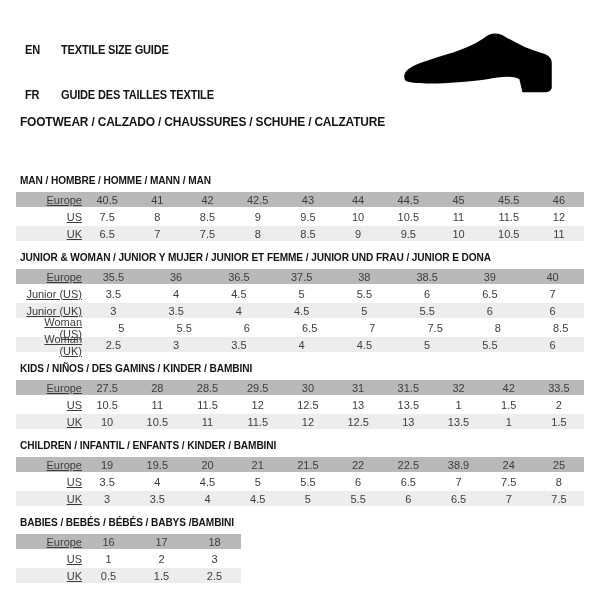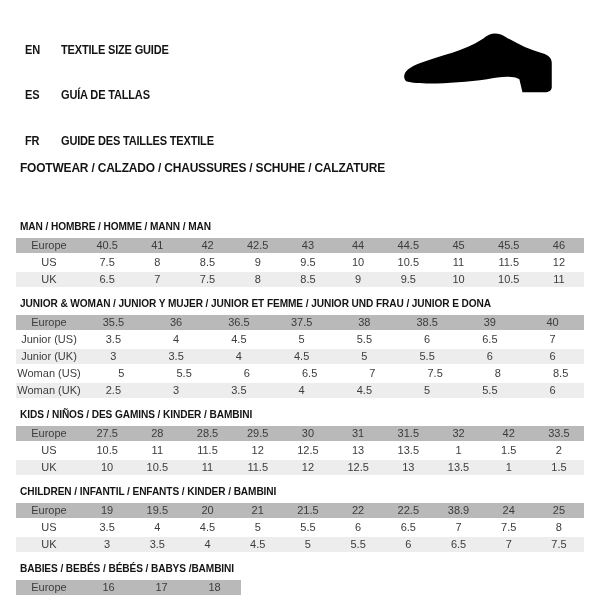--- a/index.html
+++ b/index.html
@@ -35,37 +35,33 @@
     letter-spacing:-0.1px; color:#141414;
   }
   .size-table { width:568px; margin-left:16px; }
   .size-table.narrow { width:225px; }
   .trow {
     display:flex; height:15px; margin-bottom:2px; align-items:center;
     font-size:11px; color:#3c3c3c; background:#ffffff;
   }
   .trow.head { background:#b9b9b9; color:#333; }
   .trow.alt  { background:#ededed; }
-  .lcell { width:66px; flex:none; text-align:center; }
+  .lcell { width:66px; flex:none; padding-left:6px; text-align:right;text-decoration:underline; }
   .dcell { flex:1 1 0; text-align:center; }
   .narrow .dcell { flex:none; width:53px; }
 </style>
 </head>
 <body>
 
 <div class="page">
 
   <div class="lang-list">
     <div class="lang-row">
       <span class="lang-code condensed">EN</span>
       <span class="lang-text condensed">TEXTILE SIZE GUIDE</span>
-    </div>
-    <div class="lang-row">
-      <span class="lang-code condensed">ES</span>
-      <span class="lang-text condensed">GUÍA DE TALLAS</span>
     </div>
     <div class="lang-row">
       <span class="lang-code condensed">FR</span>
       <span class="lang-text condensed">GUIDE DES TAILLES TEXTILE</span>
     </div>
   </div>
 
   <div class="category-heading condensed">FOOTWEAR / CALZADO / CHAUSSURES / SCHUHE / CALZATURE</div>
 
   <div class="shoe-wrap">

